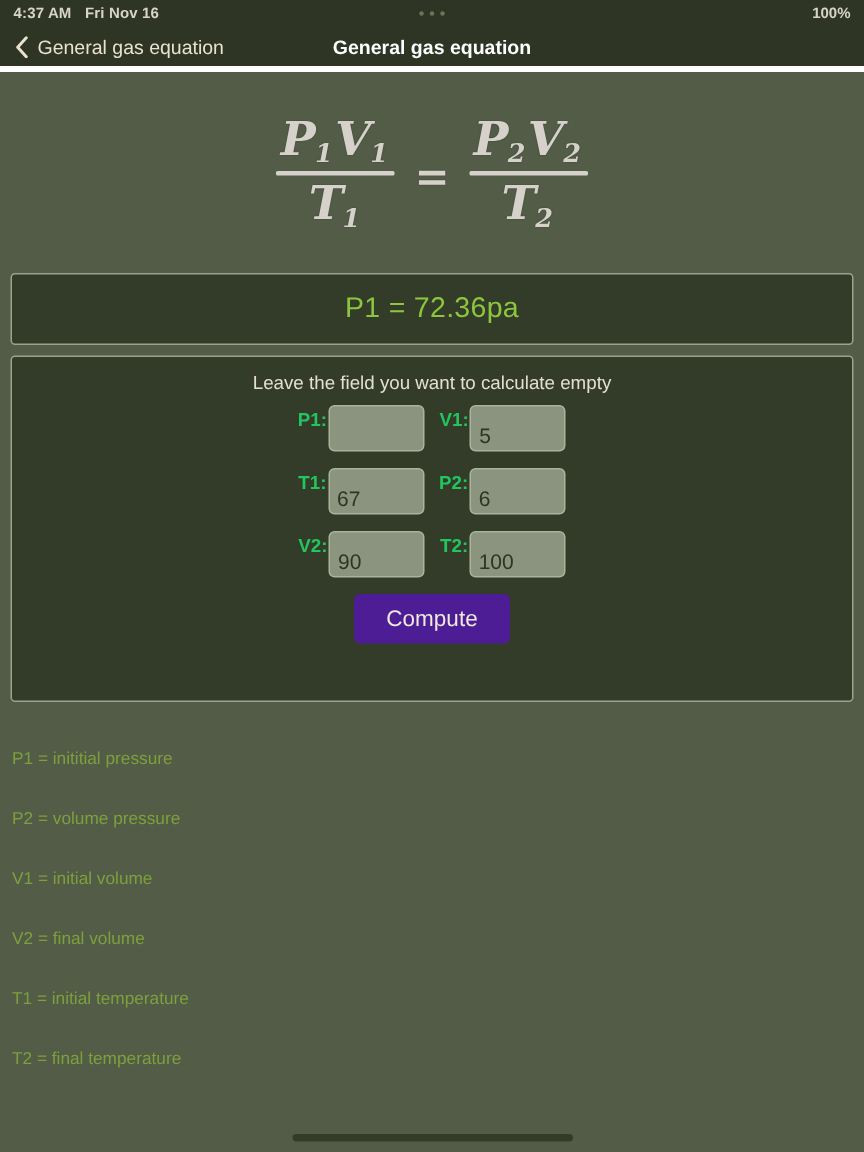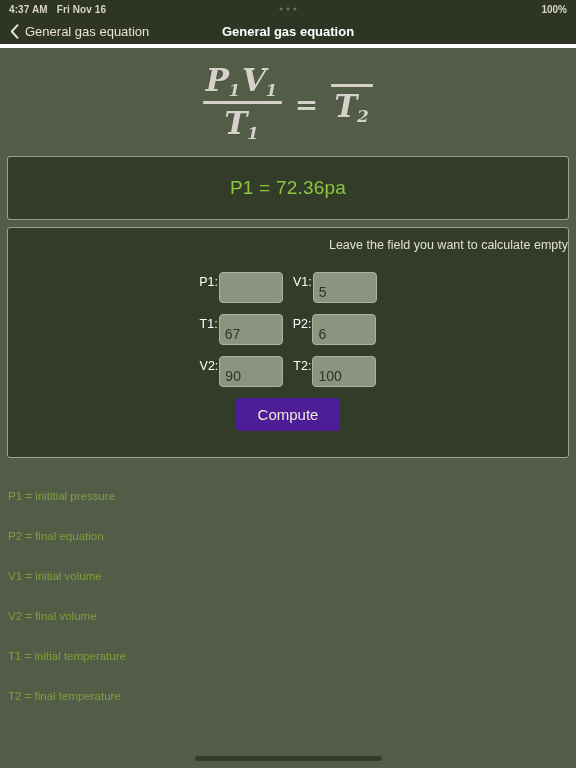--- a/index.html
+++ b/index.html
@@ -105,21 +105,21 @@
 
   
   .content {
     position: relative;
     height: calc(768px - 18px - 31px);
     background: #525c47;
   }
 
   
   .equation-area {
-    height: 108px;
+    height: 134px;
     display: flex;
     align-items: center;
     justify-content: center;
   }
   .equation {
     display: flex;
     align-items: center;
     gap: 13px;
     font-family: "DejaVu Serif", serif;
     font-style: italic;
@@ -150,21 +150,21 @@
     vertical-align: baseline;
     position: relative;
     top: 5px;
     left: -1px;
   }
   .eq-sign { font-size: 28px; position: relative; top: 2px; }
 
   
   .result-panel {
     margin: 0 7px;
-    height: 64px;
+    height: 48px;
     background: #333c29;
     border: 1px solid #9aa38d;
     border-radius: 3px;
     display: flex;
     align-items: center;
     justify-content: center;
   }
   .result-text {
     font-size: 19px;
     color: #8cc63f;
@@ -174,43 +174,43 @@
   
   .form-panel {
     margin: 7px 7px 0 7px;
     height: 231px;
     background: #333c29;
     border: 1px solid #9aa38d;
     border-radius: 3px;
     padding-top: 10px;
   }
   .form-hint {
-    text-align: right;
+    text-align: center;
     font-size: 12.5px;
     color: #e3dfd2;
-    margin-bottom: 20px;
+    margin-bottom: 8px;
   }
   .field-row {
     display: flex;
     justify-content: center;
     align-items: flex-start;
     gap: 10px;
     margin-bottom: 11px;
   }
   .field {
     display: flex;
     align-items: flex-start;
   }
   .field-label {
     font-size: 12.5px;
-    color: #ffffff;
+    color: #22c55e;
     padding-top: 3px;
     padding-right: 1px;
     white-space: nowrap;
-    font-weight: 400;
+    font-weight: 700;
   }
   .field-input {
     width: 64px;
     height: 31px;
     background: #8b947f;
     border: 1px solid #aab39c;
     border-radius: 4px;
     color: #2e3525;
     font-size: 14px;
     font-family: "Liberation Sans", sans-serif;
@@ -311,20 +311,23 @@
         </div>
         <div class="bar"></div>
         <div class="den">
           <span>T</span><sub>1</sub>
         </div>
       </div>
 
       <div class="eq-sign">=</div>
 
       <div class="frac">
+        <div class="num">
+          <span>P</span><sub>2</sub><span>V</span><sub>2</sub>
+        </div>
         <div class="bar"></div>
         <div class="den">
           <span>T</span><sub>2</sub>
         </div>
       </div>
     </div>
   </div>
 
   <div class="result-panel">
     <div class="result-text">P1 = 72.36pa</div>
@@ -366,21 +369,21 @@
       </div>
     </div>
 
     <div class="compute-wrap">
       <button class="compute-button">Compute</button>
     </div>
   </div>
 
   <div class="legend">
     <div class="legend-item">P1 = inititial pressure</div>
-    <div class="legend-item">P2 = final equation</div>
+    <div class="legend-item">P2 = volume pressure</div>
     <div class="legend-item">V1 = initial volume</div>
     <div class="legend-item">V2 = final volume</div>
     <div class="legend-item">T1 = initial temperature</div>
     <div class="legend-item">T2 = final temperature</div>
   </div>
 
   <div class="home-indicator-wrap">
     <div class="home-indicator"></div>
   </div>
 

